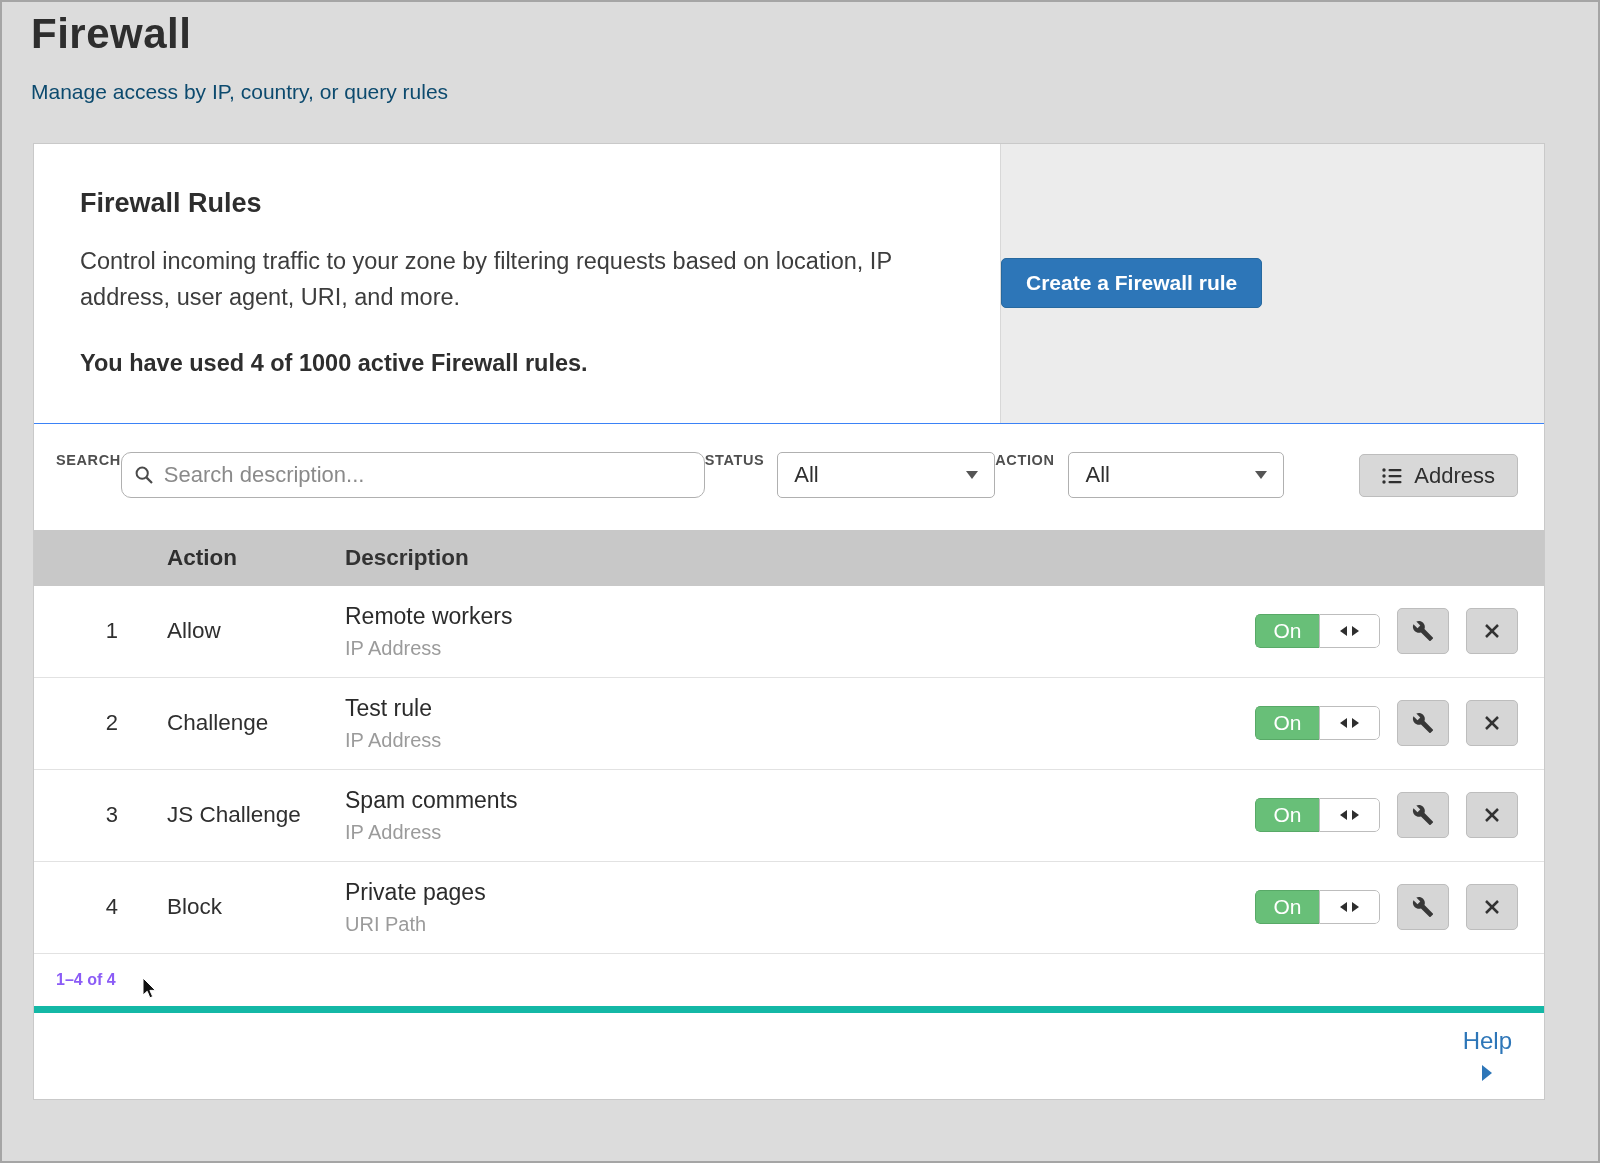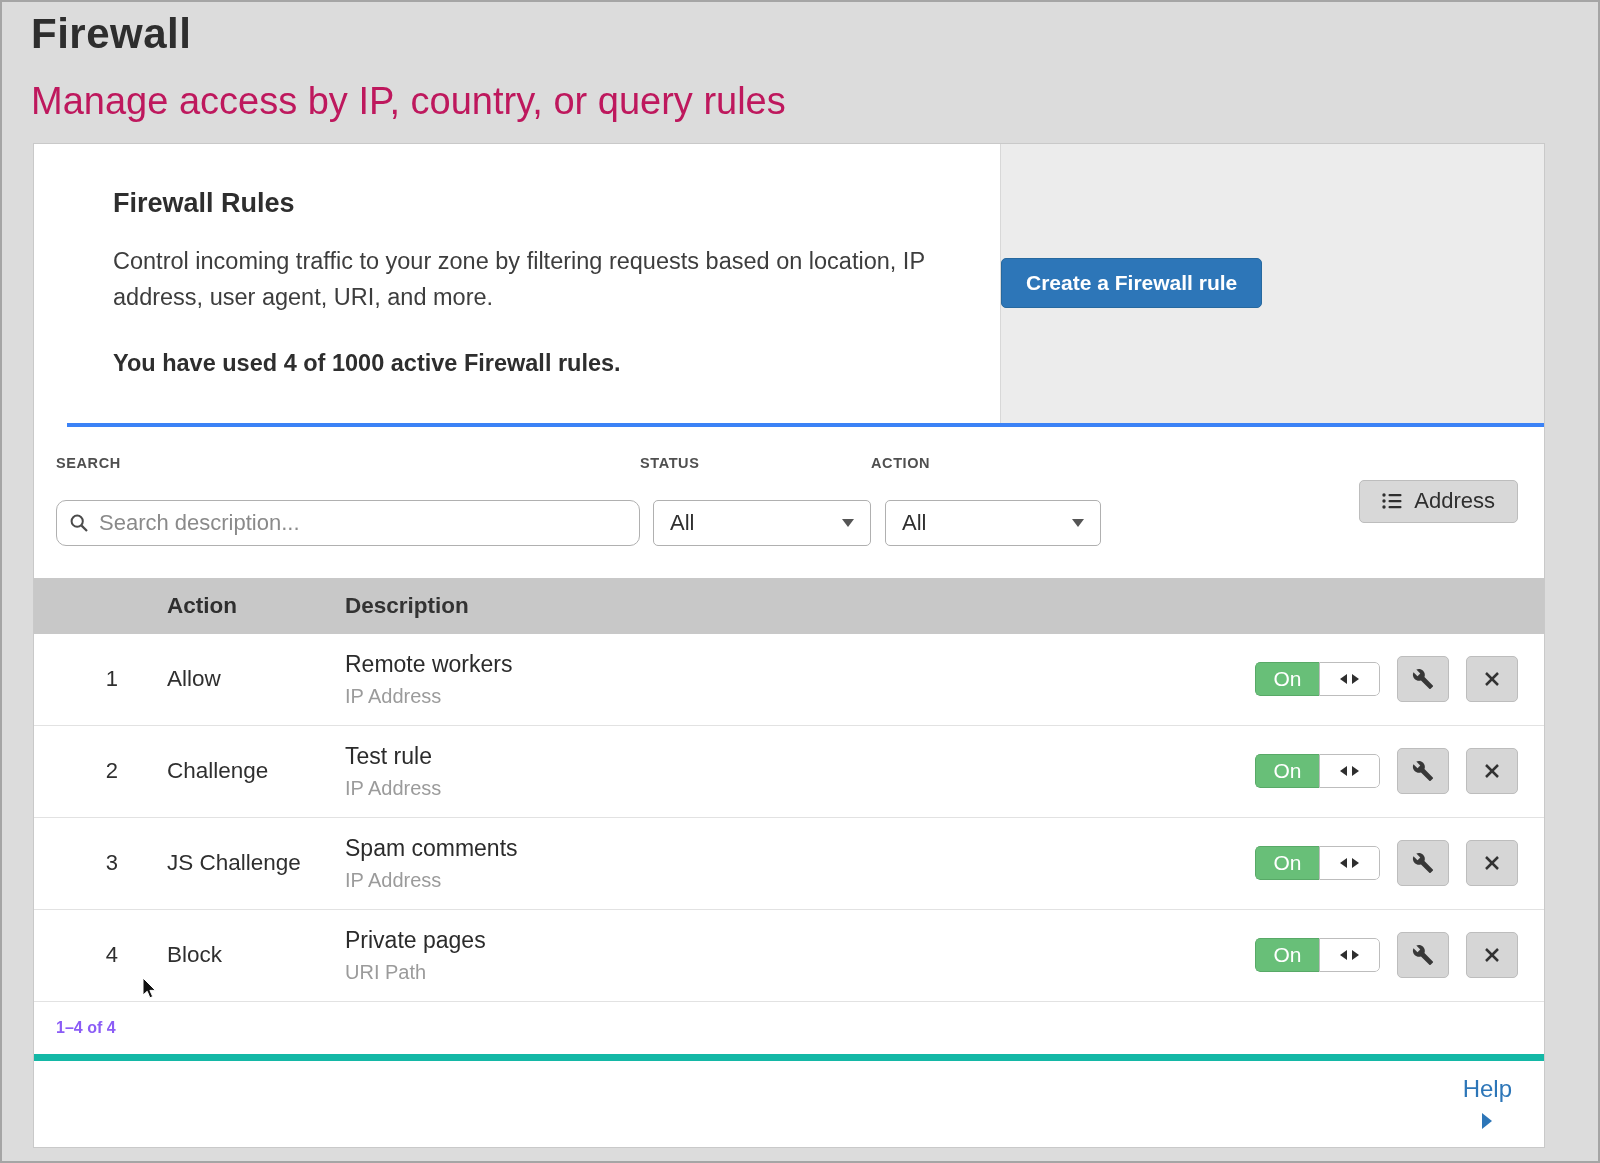--- a/index.html
+++ b/index.html
@@ -8,47 +8,47 @@
     font-family: "Liberation Sans", "DejaVu Sans", sans-serif;
     background:#dcdcdc;
     position:relative;
     overflow:hidden;
     box-shadow: inset 0 0 0 2px rgba(120,120,120,.55);
   }
 
   
   .page-header { padding:10px 0 0 31px; }
   .page-title { font-size:42px; font-weight:700; color:#2e2e2e; letter-spacing:.5px; }
-  .page-subtitle { margin-top:22px; font-size:38px; font-weight:400; color:#be185d; }
+  .page-subtitle { margin-top:22px; font-size:21px; font-weight:400; color:#0c4a6e; }
 
   
   .card {
     position:absolute; left:33px; top:143px; width:1512px;
     background:#fff; border:1px solid #c9c9c9;
   }
 
   
-  .info { display:flex; border-bottom:4px solid #3b82f6;margin-left:33px; }
+  .info { display:flex; border-bottom:1px solid #3b82f6; }
   .info-left { flex:1; padding:44px 60px 46px 46px; }
   .info-heading { font-size:27px; font-weight:700; color:#2e2e2e; }
   .info-desc { margin-top:24px; max-width:950px; font-size:23.5px; line-height:1.55; color:#3d3d3d; }
   .info-usage { margin-top:34px; font-size:23.5px; font-weight:700; color:#2e2e2e; }
   .info-right {
     width:544px; background:#ececec; border-left:1px solid #d8d8d8;
     display:flex; align-items:center; justify-content:flex-start;
   }
   .create-btn {
     background:#2d76b8; border:1px solid #27699f; border-radius:5px;
     color:#fff; font-family:inherit; font-size:21px; font-weight:600;
     padding:12px 24px; cursor:pointer;
   }
 
   
   .filters { display:flex; align-items:flex-end; padding:28px 26px 32px 22px; }
-  .filter-group { display:flex; flex-direction:column;gap:17px; }
+  .filter-group { display:flex; flex-direction:row; }
   .filter-label { font-size:14.5px; font-weight:700; letter-spacing:.6px; color:#4f4f4f; margin-bottom:12px; }
   .search-wrap { position:relative; }
   .search-wrap svg { position:absolute; left:13px; top:13px; }
   .search-input {
     width:584px; height:46px; border:1px solid #b0b0b0; border-radius:10px;
     padding:0 14px 0 42px; font-family:inherit; font-size:22px; color:#333; background:#fff;
   }
   .search-input::placeholder { color:#8a8a8a; }
   .select-box {
     height:46px; border:1px solid #b0b0b0; border-radius:5px; background:#fff;

